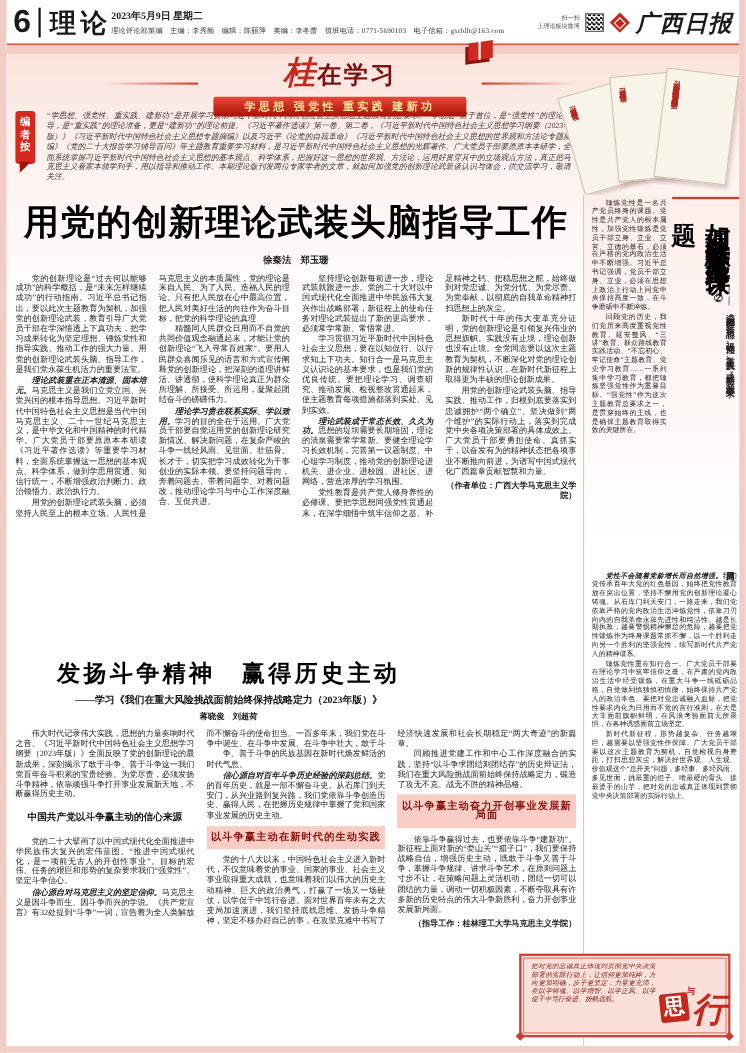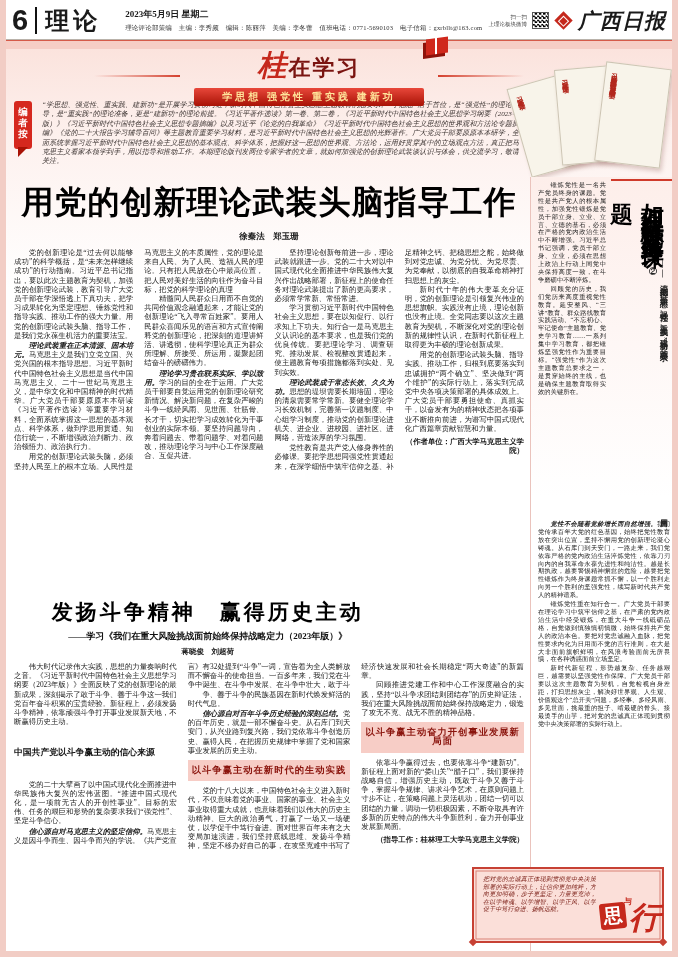--- a/index.html
+++ b/index.html
@@ -8,21 +8,21 @@
     position:relative; width:678px; height:957px; margin:0 auto;
     background:#fff; overflow:hidden;
     border-left:6px solid #f2cdc5; border-right:6px solid #f2cdc5; border-bottom:6px solid #f2cdc5;
     font-family:"Liberation Serif", serif; color:#1a1a1a;
   }
   
   .masthead { height:40px; display:flex; align-items:center; padding:2px 6px 0 4px; border-bottom:1px solid #b9b2aa; background:#fff; }
   .page-num { font-family:"Liberation Sans",sans-serif; font-size:29px; font-weight:900; padding:0 7px 0 2px; }
   .mast-vline { width:2px; height:27px; background:#111; margin-right:8px; }
   .section-name { font-family:"Liberation Sans",sans-serif; font-size:24px; font-weight:900; letter-spacing:4px;text-align:right; }
-  .pub-info { margin-left:24px; flex:1; }
+  .pub-info { margin-left:0; flex:1; }
   .pub-date { font-size:9px; font-weight:bold; }
   .pub-staff { font-size:6.5px; color:#333; margin-top:3px; letter-spacing:.2px; }
   .mast-right { display:flex; align-items:center; gap:5px;justify-content:flex-end; }
   .weibo-note { font-size:5.5px; line-height:6.5px; text-align:right; color:#444; white-space:pre-line; }
   .qr { width:17px; height:17px; background:conic-gradient(#000 25%, #fff 0 50%, #000 0 75%, #fff 0) 0 0/4.2px 4.2px; border:1px solid #555; }
   .diamond { width:13px; height:13px; background:#c5281c; transform:rotate(45deg); position:relative; margin:0 3px; }
   .diamond::after { content:""; position:absolute; inset:2.5px; border:1.5px solid #fff; }
   .brand-name { font-size:21px; font-weight:bold; font-style:italic; letter-spacing:1px; font-family:"Liberation Serif",serif; }
   .top-band { height:9px; background:#f6cdc5; border-top:1px solid #d65a49; }
   
@@ -54,21 +54,21 @@
   
   .main-grid { display:flex; margin-top:4px; height:780px; }
   .left-zone { width:510px; flex:none; }
   
   .main-title { font-family:"Liberation Sans",sans-serif; font-size:32px; font-weight:900; text-align:center; letter-spacing:1px; color:#000; margin-top:4px; }
   .main-authors { text-align:center; font-size:8.5px; font-weight:bold; margin:6px 0 5px; }
   .cols-4 { column-count:4; column-gap:11px; height:340px; overflow:hidden; font-size:7.4px; line-height:9.2px; text-align:justify; }
   .cols-3 { column-count:3; column-gap:11px; height:302px; overflow:hidden; font-size:7.4px; line-height:9.2px; text-align:justify; }
   .body-p { text-indent:2em; margin-bottom:1px; }
   .lead { font-style:italic; font-weight:bold; }
-  .col-subhead { font-family:"Liberation Sans",sans-serif; font-size:8.8px; font-weight:bold; text-align:left; margin:22px 0; color:#111; break-inside:avoid; }
+  .col-subhead { font-family:"Liberation Sans",sans-serif; font-size:8.8px; font-weight:bold; text-align:center; margin:12px 0; color:#111; break-inside:avoid; }
   .pink-box { background:#f7cdc6; color:#8a140d; font-family:"Liberation Sans",sans-serif; font-weight:bold; font-size:9.3px; text-align:center; padding:6px 2px; margin:5px 0; break-inside:avoid; letter-spacing:1px; }
   .author-note { text-align:right; font-weight:bold; margin-top:4px; }
   
   .second-article { margin-top:10px; }
   .second-title-wrap { width:76%; text-align:center; }
   .second-title { font-size:21px; font-weight:900; letter-spacing:3px; font-family:"Liberation Serif",serif; color:#000; }
   .second-subtitle { font-size:9px; font-weight:bold; margin-top:4px; color:#111; }
   .second-authors { font-size:7.5px; font-weight:bold; margin-top:4px; margin-bottom:5px; }
   
   .sidebar { flex:1; margin-left:6px; border-left:1px solid #eac3bc; padding:4px 6px 0 7px; position:relative; background:linear-gradient(180deg,#fdeeea,#fff 320px); }
@@ -179,21 +179,21 @@
         </article>
 
         <article class="second-article">
           <div class="second-title-wrap">
             <h2 class="second-title">发扬斗争精神　赢得历史主动</h2>
             <div class="second-subtitle">——学习《我们在重大风险挑战面前始终保持战略定力（2023年版）》</div>
             <div class="second-authors">蒋晓俊　刘超荷</div>
           </div>
           <div class="cols-3">
             <div>
-                <p class="body-p">伟大时代记录伟大实践，思想的力量奏响时代之音。《习近平新时代中国特色社会主义思想学习纲要（2023年版）》全面反映了党的创新理论的最新成果，深刻揭示了敢于斗争、善于斗争这一我们党百年奋斗积累的宝贵经验。新征程上，必须发扬斗争精神，依靠顽强斗争打开事业发展新天地，不断赢得历史主动。</p>
+                <p class="body-p">伟大时代记录伟大实践，思想的力量奏响时代之音。《习近平新时代中国特色社会主义思想学习纲要（2023年版）》全面反映了党的创新理论的最新成果，深刻揭示了敢于斗争、善于斗争这一我们党百年奋斗积累的宝贵经验。为党尽责，必须发扬斗争精神，依靠顽强斗争打开事业发展新天地，不断赢得历史主动。</p>
                 <div class="col-subhead">中国共产党以斗争赢主动的信心来源</div>
                 <p class="body-p">党的二十大擘画了以中国式现代化全面推进中华民族伟大复兴的宏伟蓝图。“推进中国式现代化，是一项前无古人的开创性事业”。目标的宏伟、任务的艰巨和形势的复杂要求我们“强党性”、坚定斗争信心。</p>
                 <p class="body-p"><span class="lead">信心源自对马克思主义的坚定信仰。</span>马克思主义是因斗争而生、因斗争而兴的学说。《共产党宣言》有32处提到“斗争”一词，宣告着为全人类解放而不懈奋斗的使命担当。一百多年来，我们党在斗争中诞生、在斗争中发展、在斗争中壮大，敢于斗</p>
               </div>
             <div>
                 <p class="body-p">争、善于斗争的民族基因在新时代焕发鲜活的时代气息。</p>
                 <p class="body-p"><span class="lead">信心源自对百年斗争历史经验的深刻总结。</span>党的百年历史，就是一部不懈奋斗史。从石库门到天安门，从兴业路到复兴路，我们党依靠斗争创造历史、赢得人民，在把握历史规律中掌握了党和国家事业发展的历史主动。</p>
                 <div class="pink-box">以斗争赢主动在新时代的生动实践</div>
                 <p class="body-p">党的十八大以来，中国特色社会主义进入新时代，不仅意味着党的事业、国家的事业、社会主义事业取得重大成就，也意味着我们以伟大的历史主动精神、巨大的政治勇气，打赢了一场又一场硬仗，以学促干中笃行奋进。面对世界百年未有之大变局加速演进，我们坚持底线思维、发扬斗争精神，坚定不移办好自己的事，在攻坚克难中书写了经济快速发展和社会长期稳定“两大奇迹”的新篇章。</p>
               </div>

